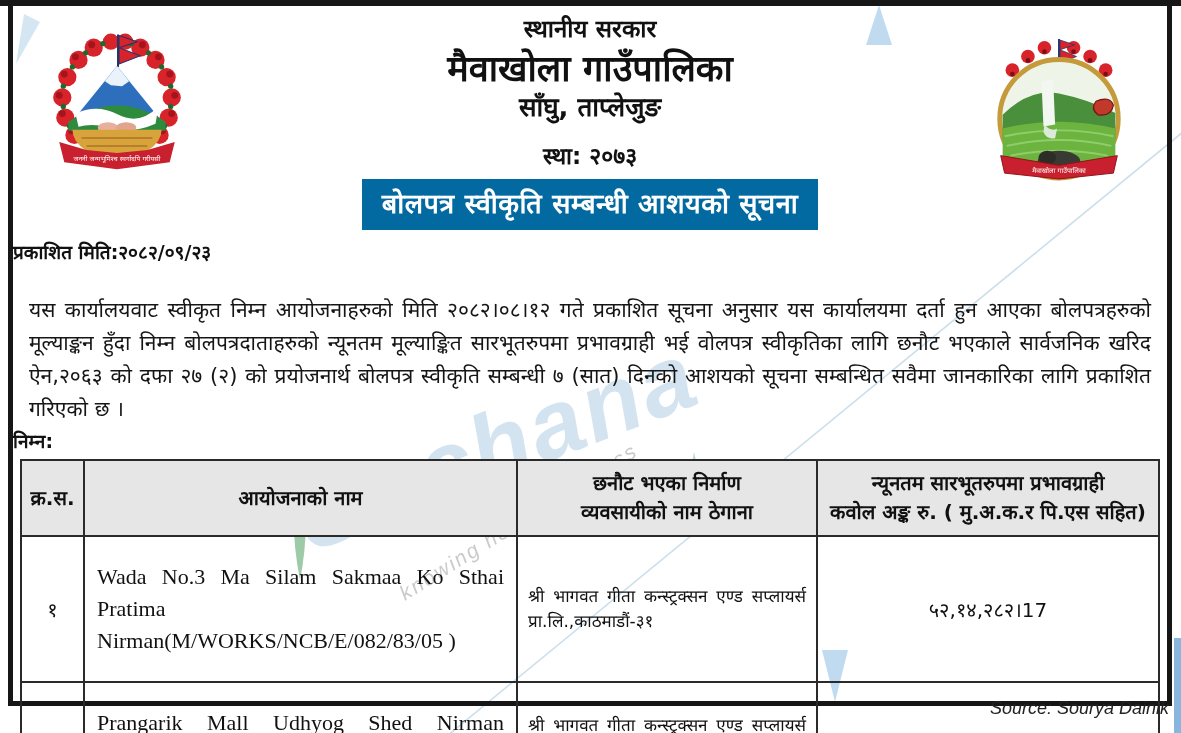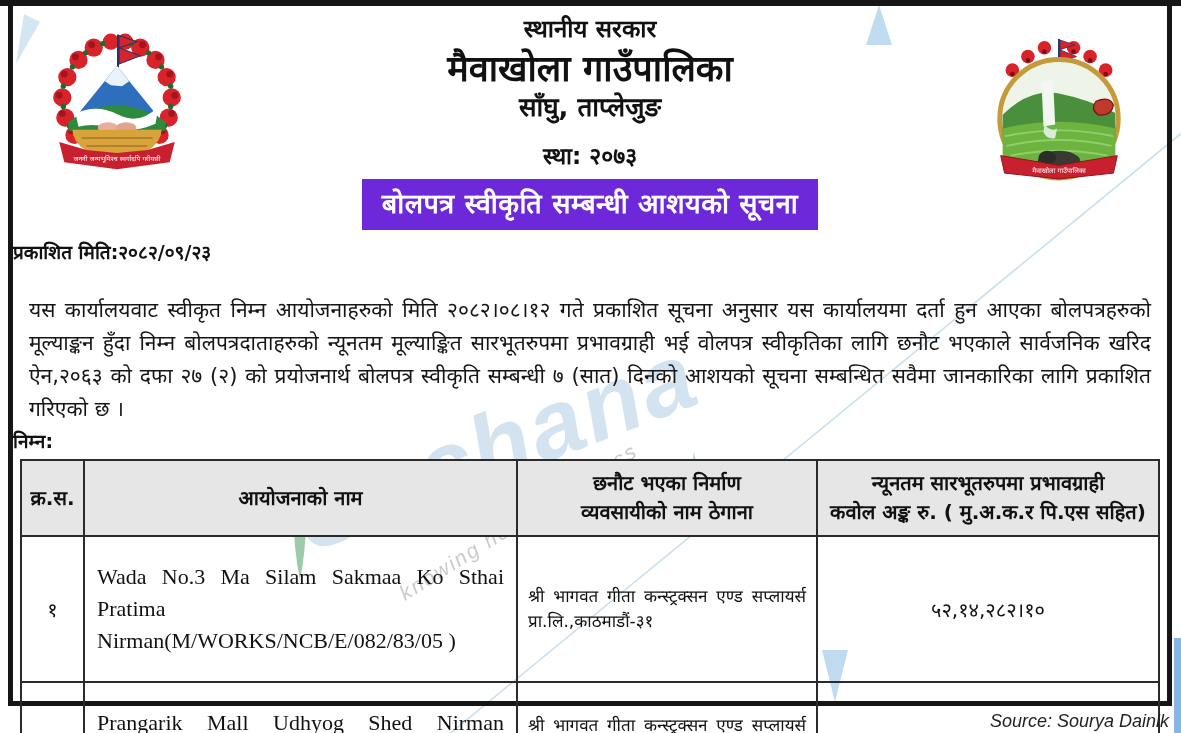--- a/index.html
+++ b/index.html
@@ -20,21 +20,21 @@
   .hdr-line2{font-size:36px;font-weight:bold;margin:2px 0 4px;}
   .hdr-line3{font-size:36px;font-weight:bold;margin:2px 0 6px;}
   .hdr-line4{font-size:26px;font-weight:bold;margin:0 0 20px;}
   .hdr-line5{font-size:23px;font-weight:bold;margin:0;}
   .emblem{position:absolute;pointer-events:none;}
   .emblem-left{left:28px;top:26px;width:152px;height:148px;}
   .emblem-right{right:40px;top:24px;width:136px;height:158px;}
   
   .banner-wrap{text-align:center;margin-top:10px;}
   .banner{
-    display:inline-block;background:#6d28d9;color:#ffffff;
+    display:inline-block;background:#0369a1;color:#ffffff;
     font-size:27px;font-weight:bold;padding:5px 20px 9px;letter-spacing:.5px;
   }
   .published{text-align:left;font-size:19px;font-weight:bold;margin-top:9px;}
   
   .bodytext{
     margin:29px 16px 0;font-size:21px;line-height:1.56;
     text-align:justify;color:#151515;
   }
   .list-intro{text-align:left;font-weight:bold;font-size:19px;margin:3px 0 5px;}
   
@@ -46,21 +46,21 @@
   }
   td.c-sn{text-align:center;font-size:20px;}
   td.c-project{
     font-family:"Liberation Serif","DejaVu Serif",serif;font-size:22px;
     text-align:justify;padding:24px 12px;line-height:1.45;
   }
   td.c-contractor{font-size:17px;text-align:justify;padding:19px 10px;line-height:1.5;}
   td.c-amount{text-align:center;font-size:20px;}
   tr.data-row{height:70px;}
   .source-note{
-    position:absolute;right:12px;bottom:1px;font-style:italic;
+    position:absolute;right:12px;bottom:14px;font-style:italic;
     font-size:18px;color:#222;font-family:"Liberation Sans",sans-serif;
   }
   
   .wm{position:absolute;pointer-events:none;}
   .wm-brand{
     left:280px;top:470px;font-size:96px;font-weight:bold;font-style:italic;
     color:rgba(110,165,205,0.30);transform:rotate(-21deg);transform-origin:left top;
     letter-spacing:3px;font-family:"Liberation Sans",sans-serif;white-space:nowrap;
   }
   .wm-tagline{
@@ -234,21 +234,21 @@
             <span style="display:block">न्यूनतम सारभूतरुपमा प्रभावग्राही</span>
             <span style="display:block">कवोल अङ्क रु. ( मु.अ.क.र पि.एस सहित)</span>
           </th>
         </tr>
       </thead>
       <tbody>
         <tr class="data-row">
           <td class="c-sn">१</td>
           <td class="c-project">Wada No.3 Ma Silam Sakmaa Ko Sthai Pratima Nirman(M/WORKS/NCB/E/082/83/05  )</td>
           <td class="c-contractor">श्री भागवत गीता कन्स्ट्रक्सन एण्ड सप्लायर्स प्रा.लि.,काठमाडौं-३१</td>
-          <td class="c-amount">५२,१४,२८२।१०</td>
+          <td class="c-amount">५२,१४,२८२।17</td>
         </tr>
         <tr class="data-row">
           <td class="c-sn">२</td>
           <td class="c-project">Prangarik Mall Udhyog Shed Nirman (M/WORKS/NCB/E/082/83/06)</td>
           <td class="c-contractor">श्री भागवत गीता कन्स्ट्रक्सन एण्ड सप्लायर्स प्रा.लि.,काठमाडौं-३१</td>
           <td class="c-amount">३४,९१,३५८।९८</td>
         </tr>
       </tbody>
     </table>
 

